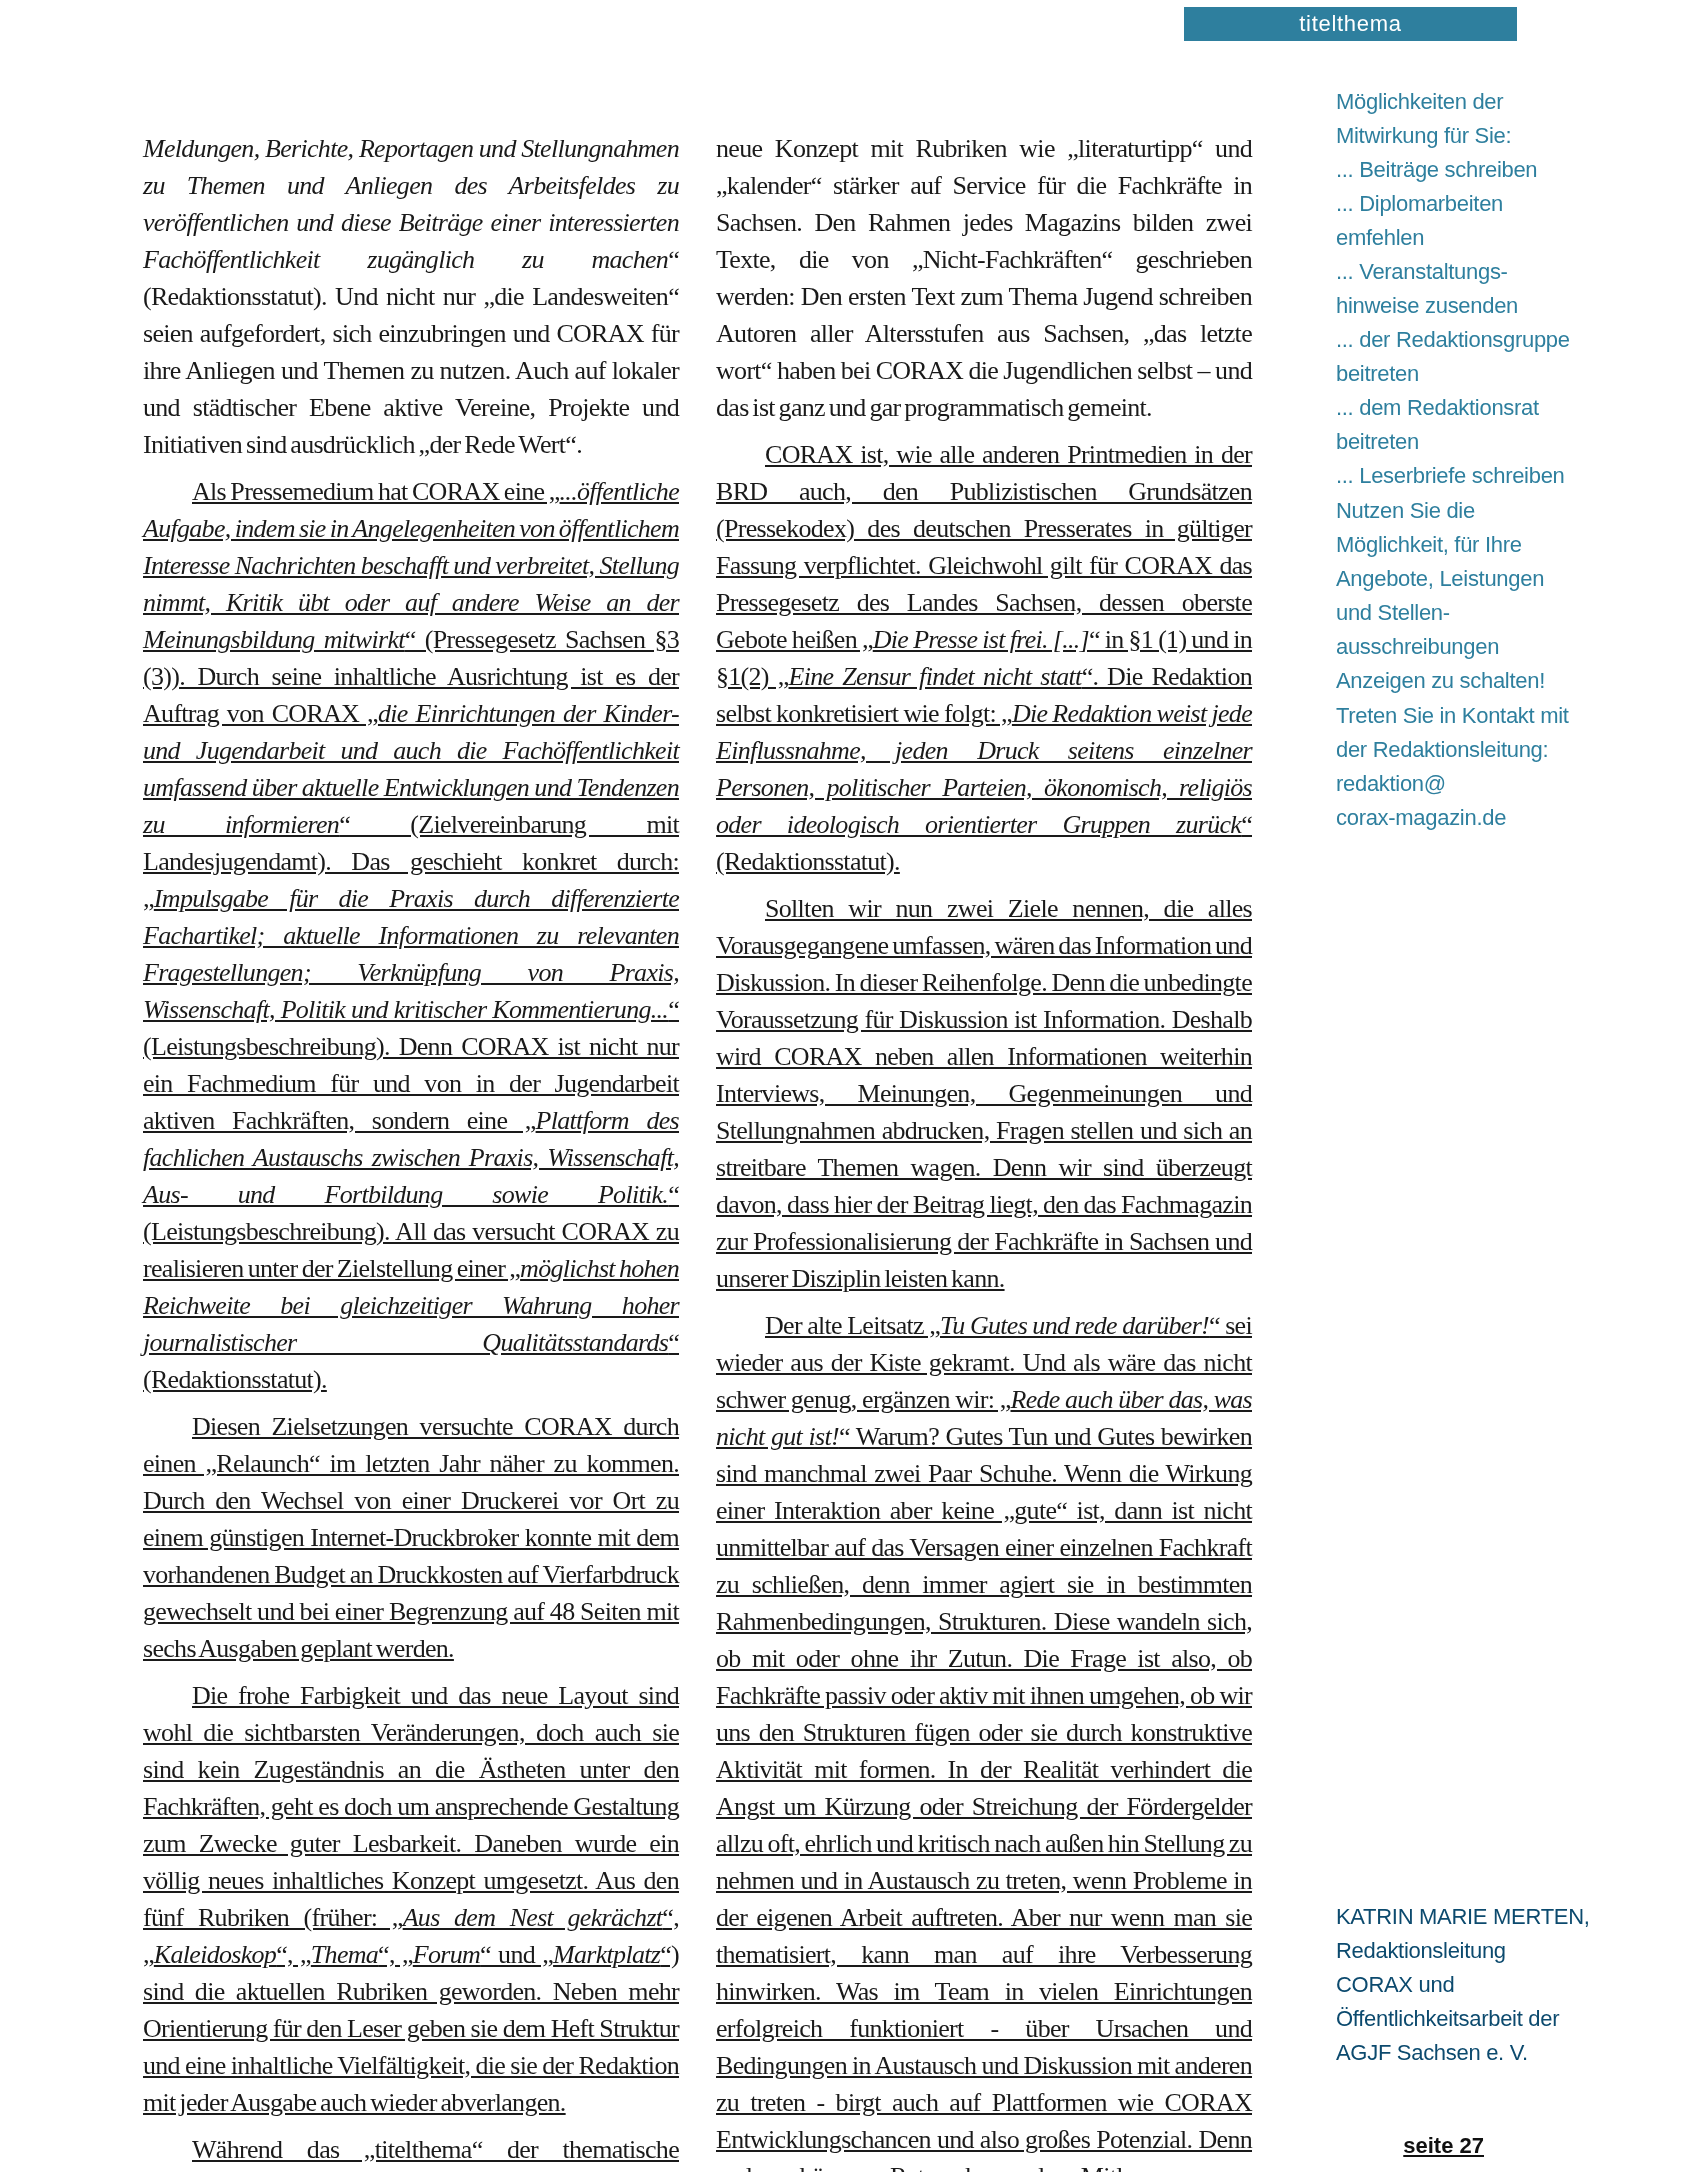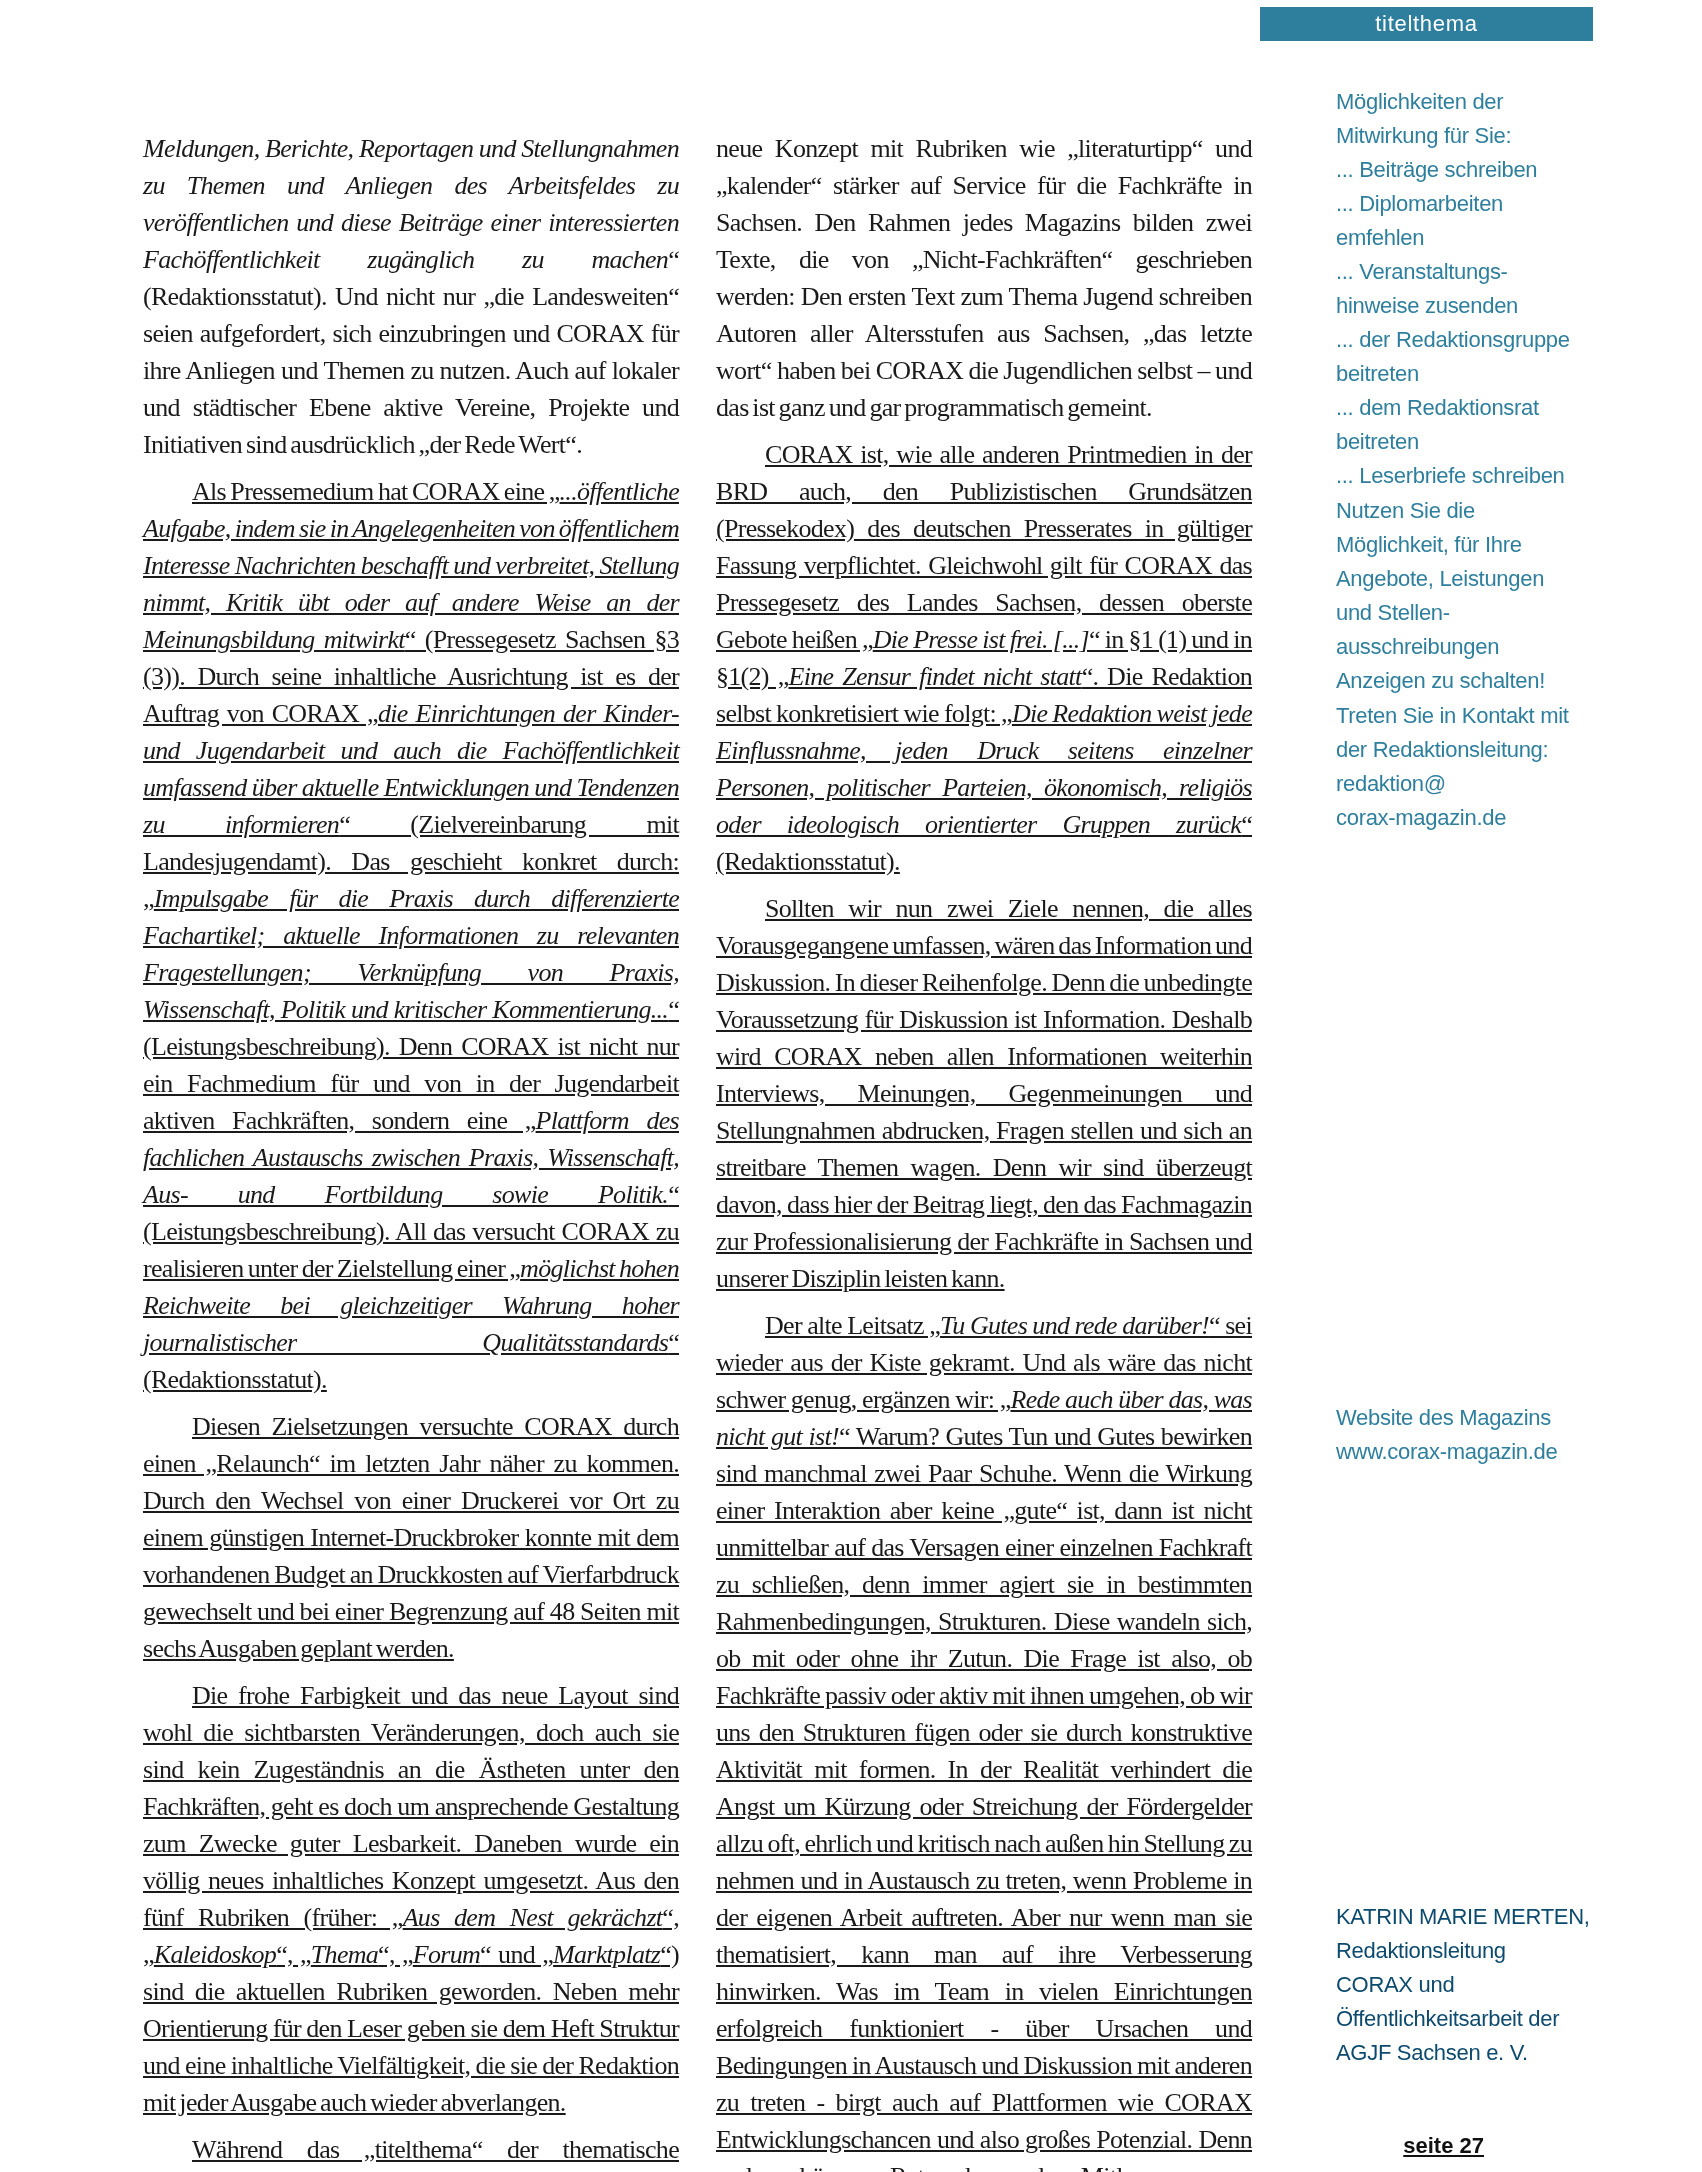--- a/index.html
+++ b/index.html
@@ -2,21 +2,21 @@
 <html style="font-size:10.4px"><head>
 <meta charset="utf-8">
 <style>
   html,body { margin:0; padding:0; background:#ffffff; }
   .page {
     position:relative; width:1703px; height:2172px;
     background:#ffffff; overflow:hidden;
     font-family:"Liberation Serif", serif;
   }
   .titlebar {
-    position:absolute; left:1260px; top:6.5px; width:333px; height:34px;
+    position:absolute; left:1184px; top:6.5px; width:333px; height:34px;
     background:#2e7f9e; color:#ffffff;
     font-family:"Liberation Sans", sans-serif;
     font-size:22px; line-height:34px; text-align:center; letter-spacing:0.7px;
   }
   .col {
     position:absolute; top:120px; width:556px;
     font-family:"Liberation Serif", serif;
     font-size:26px; line-height:37px; color:#1a1a1a;
     text-align:justify; letter-spacing:-0.7px; word-spacing:-2px;
   }
@@ -82,24 +82,20 @@
       <div class="sb-line">und Stellen-</div>
       <div class="sb-line">ausschreibungen</div>
       <div class="sb-line">Anzeigen zu schalten!</div>
     </div>
   <div class="sidebar-block" style="top:699px;">
       <div class="sb-line">Treten Sie in Kontakt mit</div>
       <div class="sb-line">der Redaktionsleitung:</div>
       <div class="sb-line">redaktion@</div>
       <div class="sb-line">corax-magazin.de</div>
     </div>
-  <div class="sidebar-block" style="top:1401px;">
-      <div class="sb-line">Website des Magazins</div>
-      <div class="sb-line">www.corax-magazin.de</div>
-    </div>
 
   <div class="sidebar-block sb-author" style="top:1900px;">
       <div class="sb-line">KATRIN MARIE MERTEN,</div>
       <div class="sb-line">Redaktionsleitung</div>
       <div class="sb-line">CORAX und</div>
       <div class="sb-line">Öffentlichkeitsarbeit der</div>
       <div class="sb-line">AGJF Sachsen e. V.</div>
     </div>
 
   <div class="footer">

